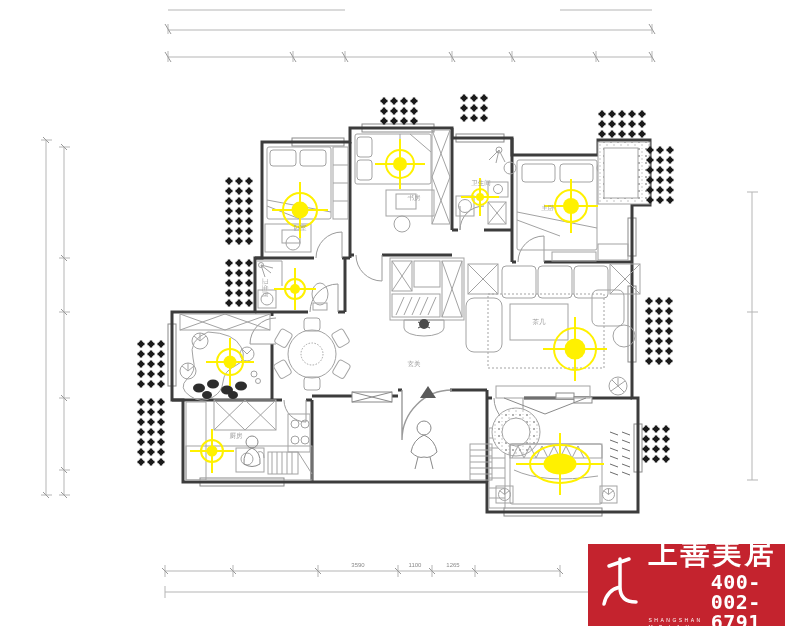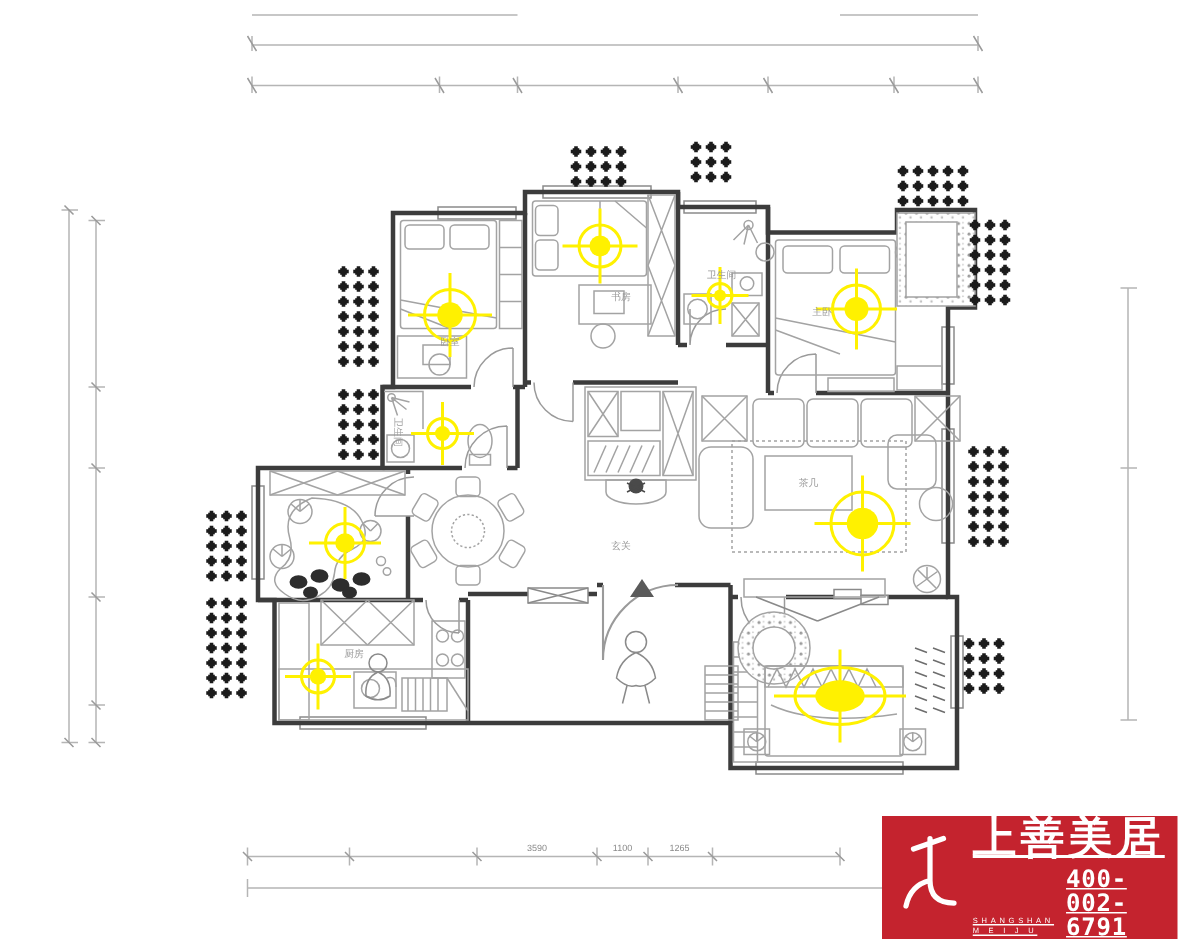--- a/index.html
+++ b/index.html
@@ -1,25 +1,25 @@
 <!DOCTYPE html>
 <html><head>
 <meta charset="utf-8">
 <style>
   html,body{margin:0;padding:0;background:#fff;font-family:"Liberation Sans",sans-serif;}
   #stage{position:relative;width:800px;height:634px;background:#ffffff;overflow:hidden;}
   #plan-svg{position:absolute;left:0;top:0;}
   .logo{position:absolute;left:588px;top:544px;width:197px;height:82px;
         display:flex;align-items:center;justify-content:center;gap:8px;box-sizing:border-box;padding:6px 10px;}
   .logo-glyph{flex:0 0 44px;height:62px;}
-  .logo-right{display:flex;flex-direction:column;text-decoration:underline;}
+  .logo-right{display:flex;flex-direction:column;}
   .brand-name{font-size:29px;font-weight:bold;letter-spacing:3px;line-height:1.1;white-space:nowrap;}
   .logo-bottom{display:flex;align-items:flex-end;gap:8px;margin-top:2px;}
   .brand-sub{font-size:5px;letter-spacing:2.5px;text-align:left;line-height:1.5;}
-  .phone{font-family:"DejaVu Sans Mono",monospace;font-weight:bold;font-size:16px;letter-spacing:0.5px;line-height:1;}
+  .phone{font-family:"DejaVu Sans Mono",monospace;font-weight:bold;font-size:20px;letter-spacing:0.5px;line-height:1;}
 </style>
 </head>
 <body>
 
 <div id="stage">
 
 <svg id="plan-svg" width="800" height="634" viewBox="0 0 800 634" xmlns="http://www.w3.org/2000/svg">
   <defs>
     <pattern id="speckle" width="7" height="7" patternUnits="userSpaceOnUse">
       <rect width="7" height="7" fill="#fff"></rect>

